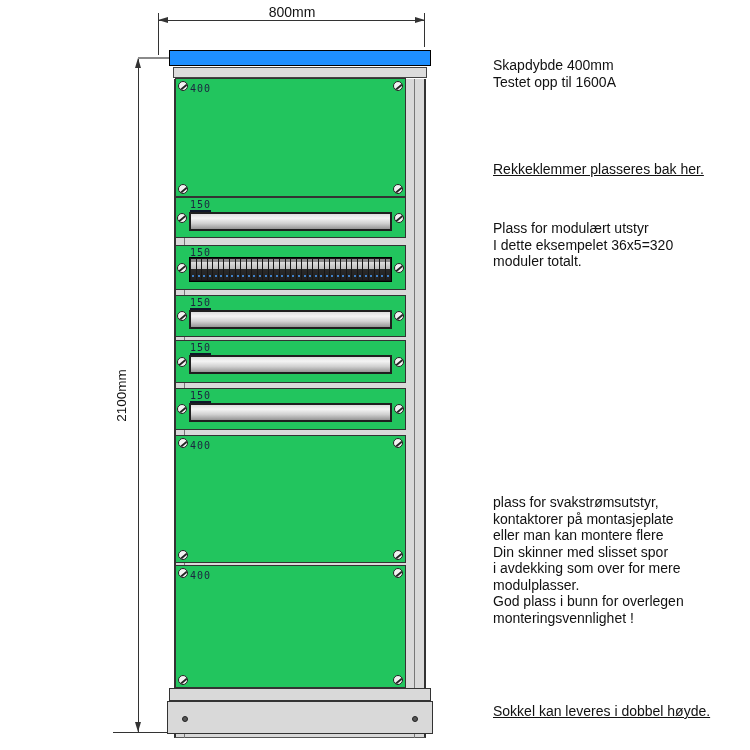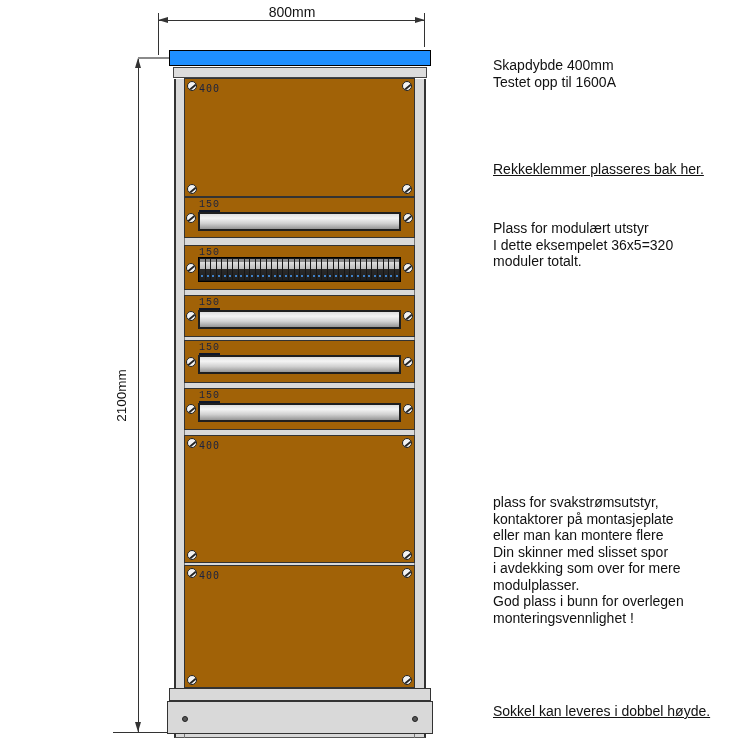--- a/index.html
+++ b/index.html
@@ -30,25 +30,25 @@
   .top-cover { position:absolute; left:-5px; top:0; width:262px; height:16px;
                background:#1e8fff; border:1px solid #000; }
   .top-strip { position:absolute; left:-1px; top:17px; width:254px; height:11px;
                background:#dcdcdc; border:1px solid #444; }
   .body-frame { position:absolute; left:0; top:29px; width:252px; height:659px;
                 background:#d9d9d9; border-left:2px solid #333; border-right:2px solid #333;
                 border-bottom:1px solid #555; }
   .frame-line-l { position:absolute; left:10px;  top:29px; height:659px; border-left:1px solid #777; }
   .frame-line-r { position:absolute; left:240px; top:29px; height:659px; border-left:1px solid #777; }
 
-  .panel { position:absolute; left:10px; width:231px; background:#a16207; border:1px solid #333; }
+  .panel { position:absolute; left:1px; width:231px; background:#22c55e; border:1px solid #333; }
   .panel-label { position:absolute; left:14px; top:4px;
                  font-family:"DejaVu Sans Mono", monospace; font-size:10px;
                  letter-spacing:1px; color:#1c2340; }
-  .panel-label.u { top:1px; border-bottom:2px solid #0f172a; padding-bottom:0px;font-family:Liberation Mono, monospace; }
+  .panel-label.u { top:1px; border-bottom:2px solid #0f172a; padding-bottom:0px; }
 
   .slot-bar { position:absolute; left:13px; right:13px; top:14px; height:19px;
               border:2px solid #1f1f1f;
               background:linear-gradient(180deg,#dedede 0%,#f4f4f4 28%,#d2d2d2 62%,#969696 100%); }
 
   .module-strip { position:absolute; left:13px; right:13px; top:11px; height:25px;
                   background:#161616; border:1px solid #000; display:flex; gap:1px; padding:1px; }
   .module { flex:1 1 0; position:relative;
             background:linear-gradient(180deg,#8a8a8a 0%,#8a8a8a 16%,#dcdcdc 16%,#bdbdbd 46%,#2b2b2b 46%,#1f1f1f 100%); }
   .module::after { content:""; position:absolute; bottom:3px; left:50%; margin-left:-1px;

